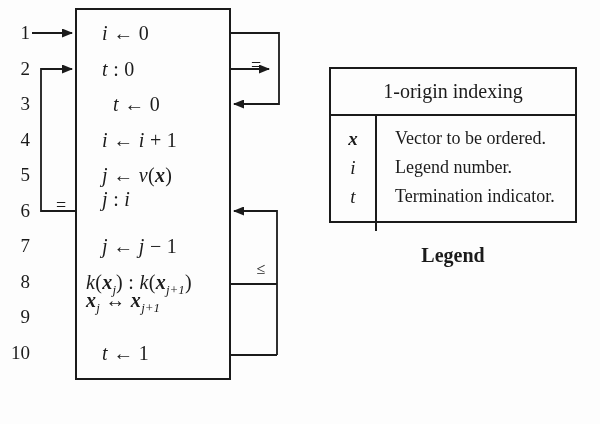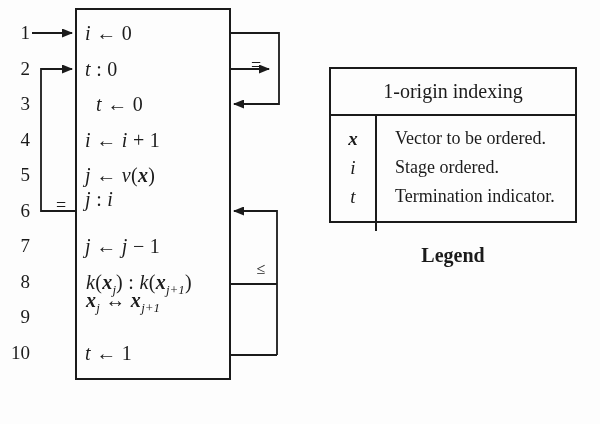--- a/index.html
+++ b/index.html
@@ -7,21 +7,21 @@
     position:relative;width:600px;height:424px;background:#fdfdfd;
     font-family:"Liberation Serif","DejaVu Serif",serif;color:#1b1b1b;overflow:hidden;
   }
   svg.connectors{position:absolute;left:0;top:0;}
   .program-box{
     position:absolute;left:75px;top:8px;width:156px;height:372px;
     border:2px solid #1b1b1b;box-sizing:border-box;
   }
   .prog-line{
     position:absolute;left:0;width:100%;height:28px;line-height:28px;
-    padding-left:8px;font-size:20px;box-sizing:border-box;white-space:nowrap;
+    padding-left:25px;font-size:20px;box-sizing:border-box;white-space:nowrap;
     letter-spacing:.3px;
   }
   .prog-line.wide{padding-left:9px;}
   .it{font-style:italic;}
   .bf{font-weight:bold;}
   .prog-line sub{font-size:13px;line-height:1;letter-spacing:0;}
   .line-num{
     position:absolute;left:0;width:30px;height:28px;line-height:28px;
     text-align:right;font-size:19px;
   }
@@ -105,21 +105,21 @@
   <div class="legend-table">
     <div class="legend-header">1-origin indexing</div>
     <div class="legend-body" id="legend-body">
       <div class="col-divider"></div>
     <div class="legend-row">
           <div class="legend-sym it bf">x</div>
           <div class="legend-desc">Vector to be ordered.</div>
         </div>
         <div class="legend-row">
           <div class="legend-sym it">i</div>
-          <div class="legend-desc">Stage ordered.</div>
+          <div class="legend-desc">Legend number.</div>
         </div>
         <div class="legend-row">
           <div class="legend-sym it">t</div>
           <div class="legend-desc">Termination indicator.</div>
         </div>
       </div>
   </div>
 
   <div class="legend-caption">Legend</div>
 

